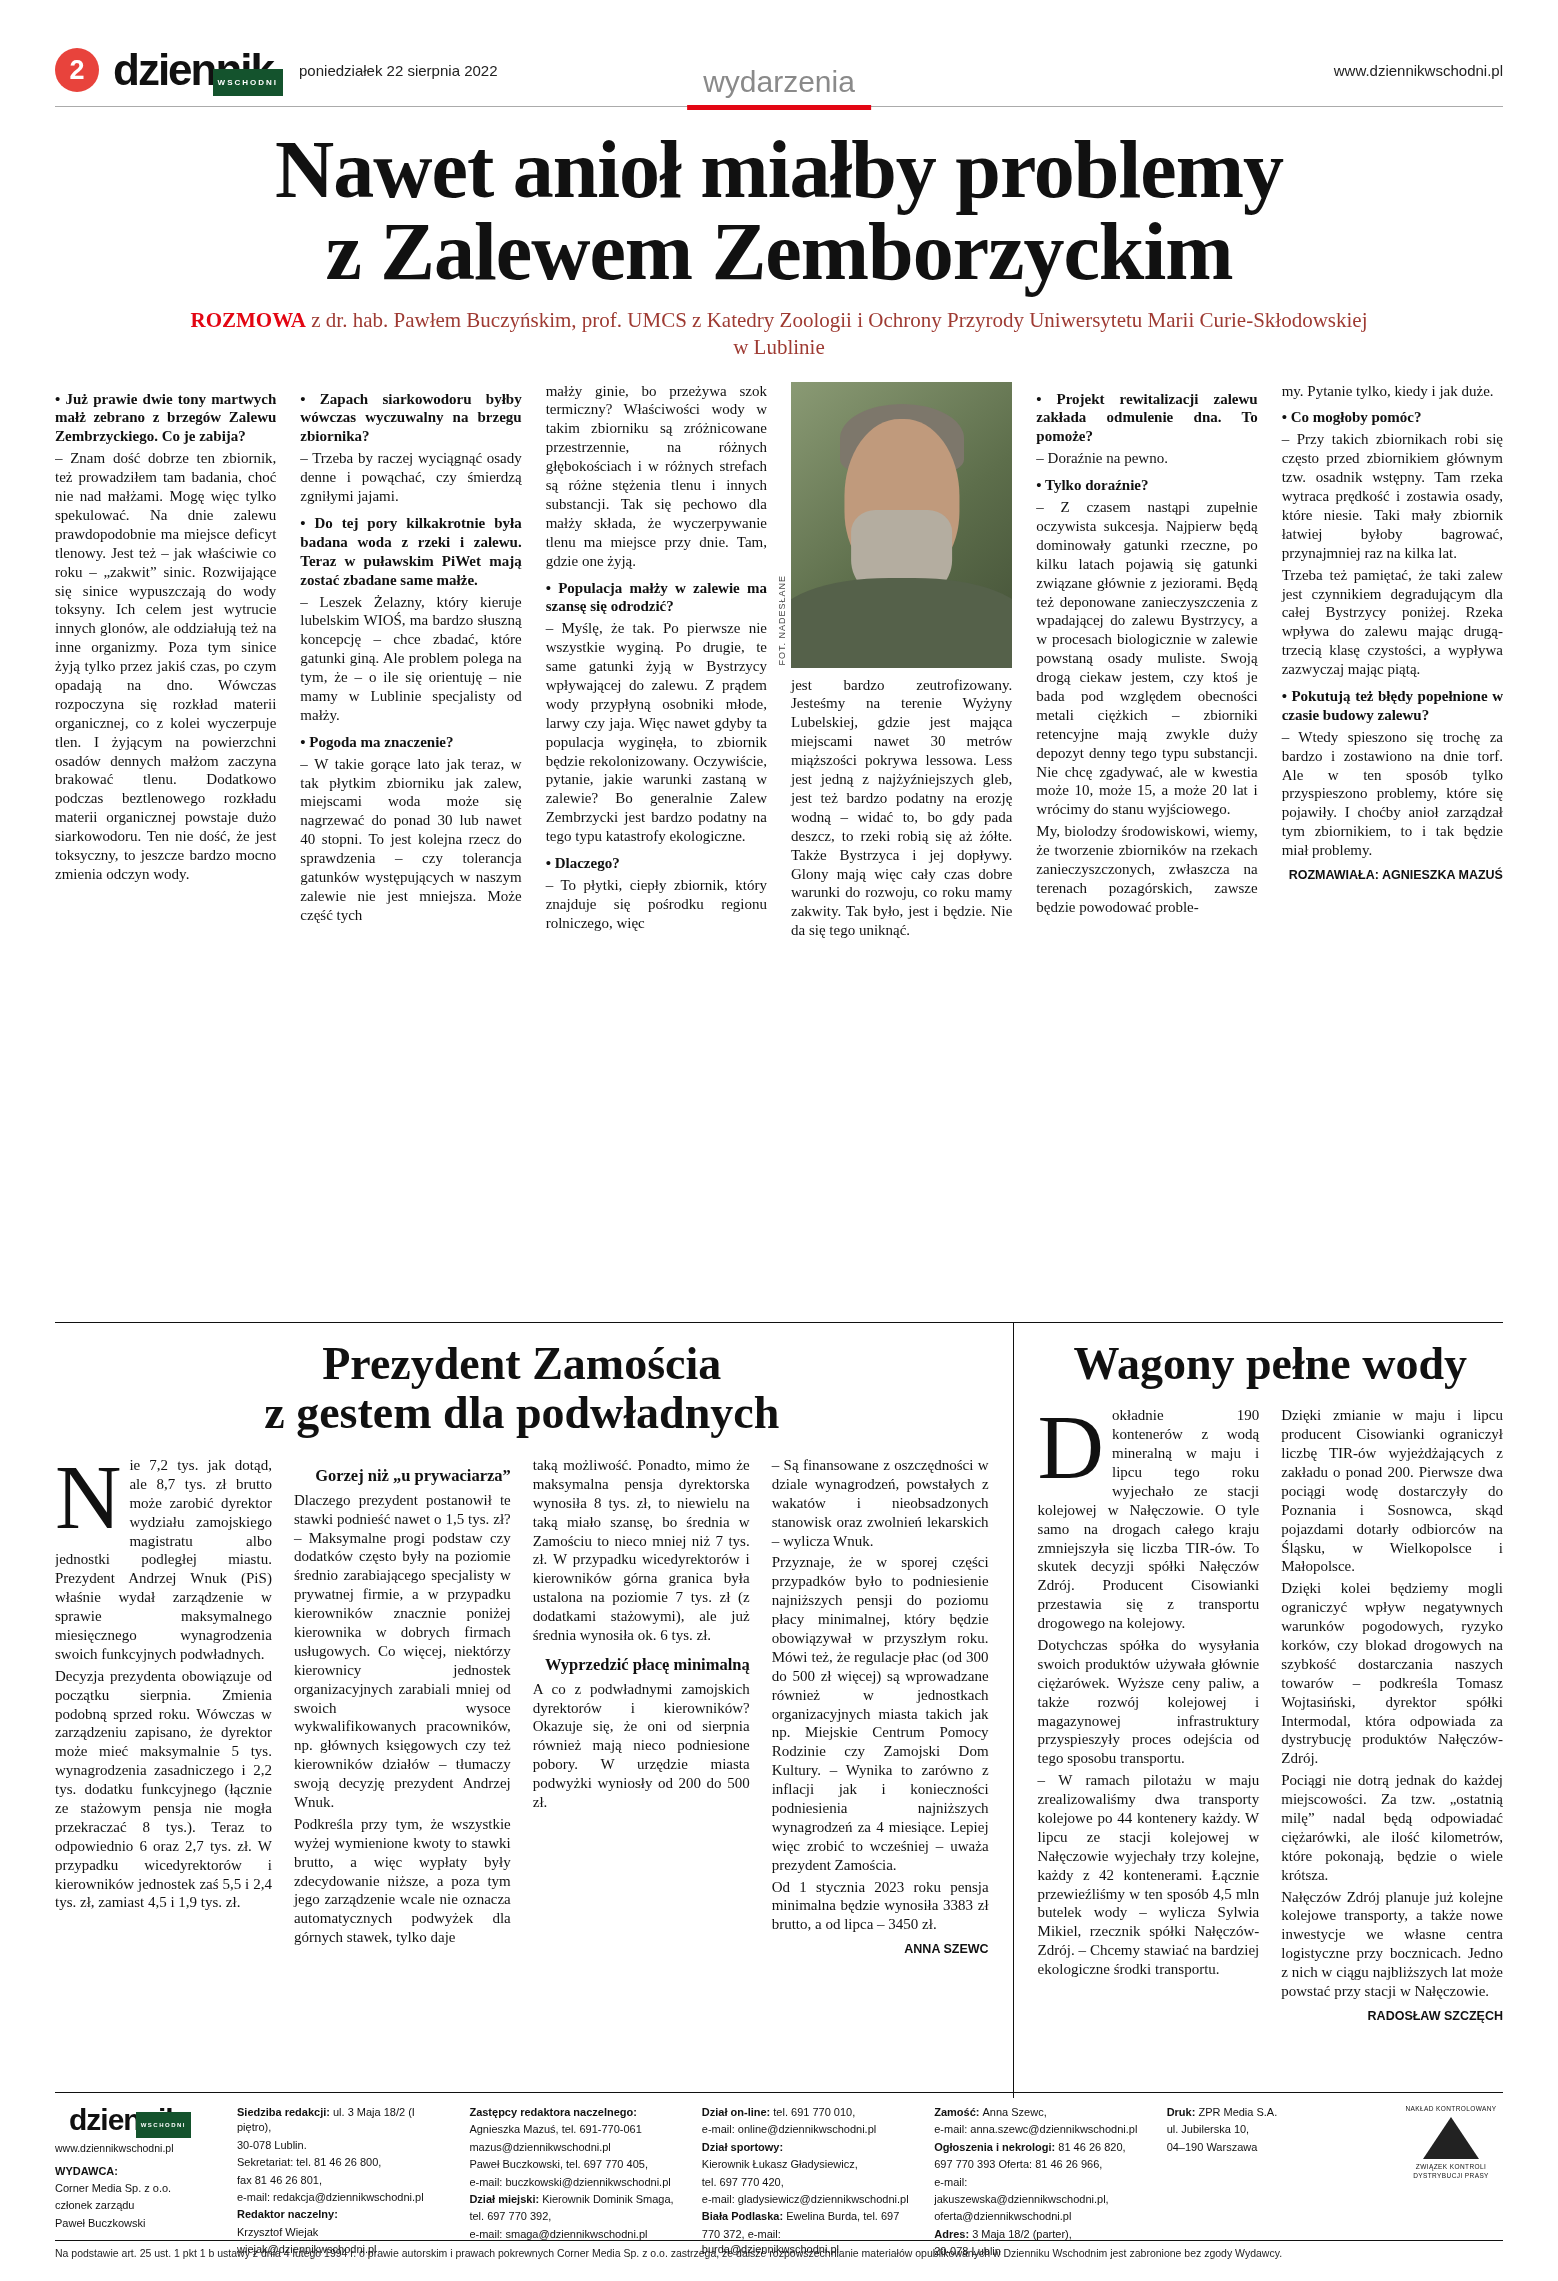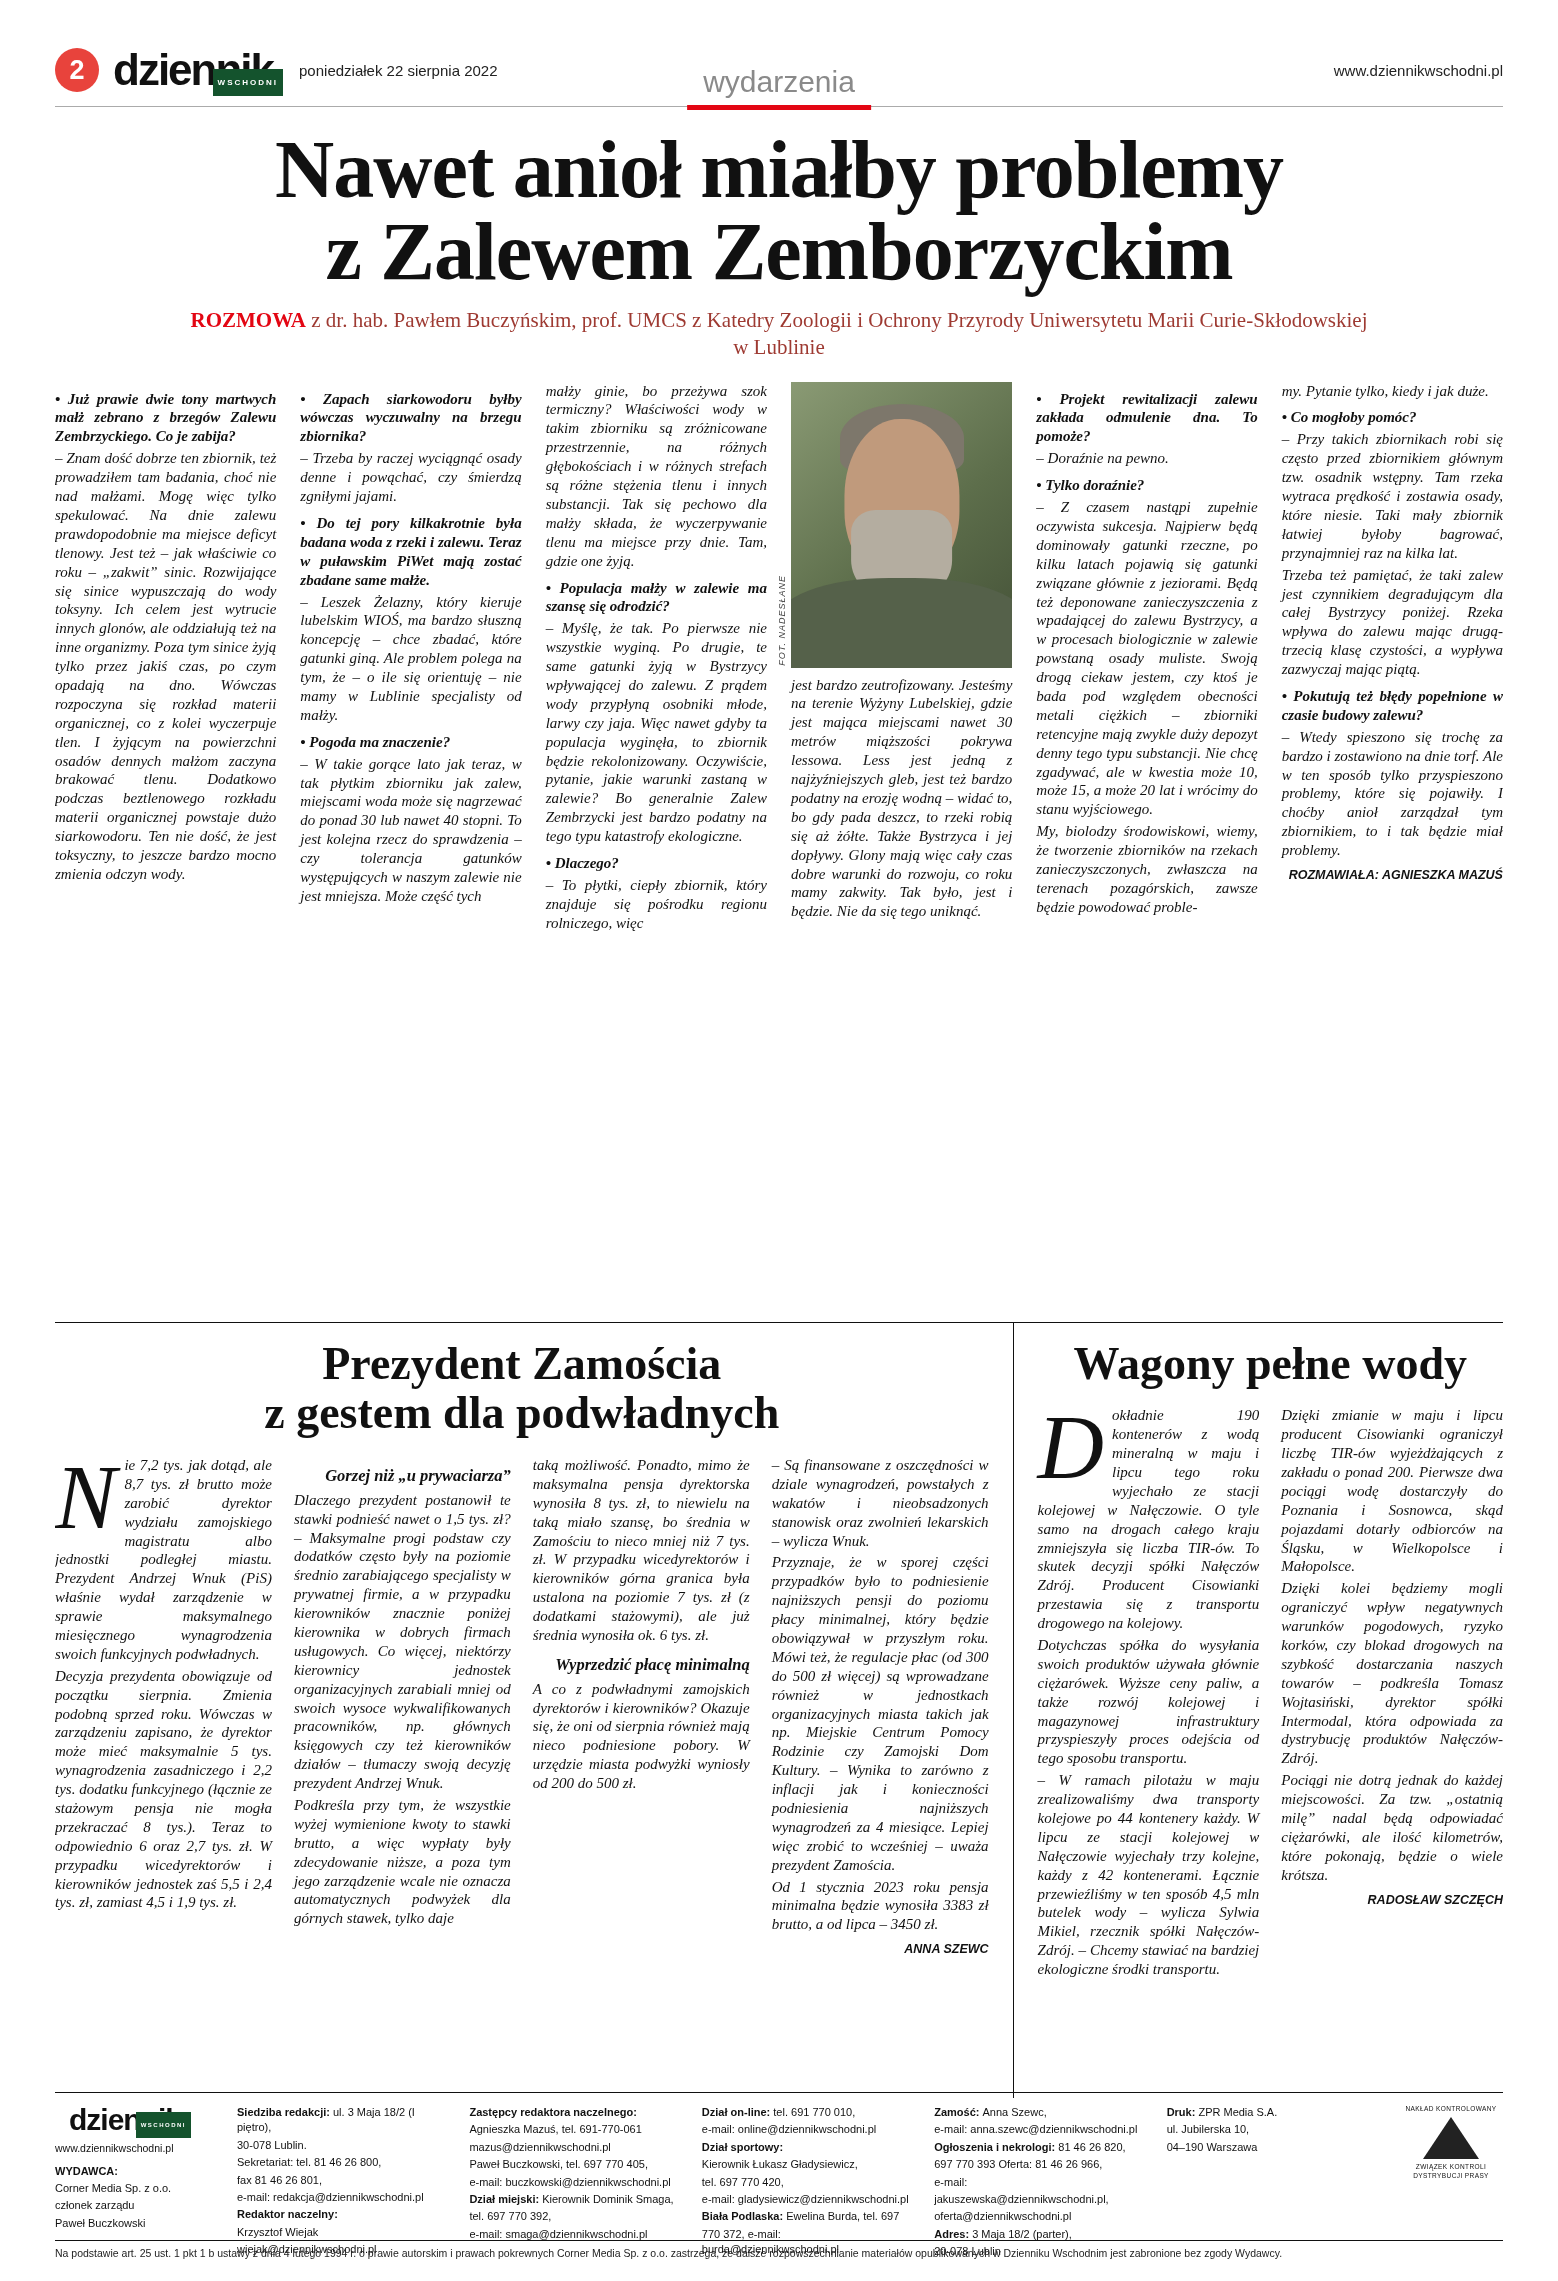--- a/index.html
+++ b/index.html
@@ -20,21 +20,21 @@
   .hdr .section{position:absolute;left:50%;transform:translateX(-50%);bottom:-4px;
                 font-family:"Liberation Sans",sans-serif;font-size:30px;color:#8a8a8a;
                 border-bottom:5px solid #e30613;padding:0 16px 6px;}
   .hdr .web{margin-left:auto;font-family:"Liberation Sans",sans-serif;font-size:15px;color:#222;}
 
   
   .headline{font-size:82px;font-weight:bold;text-align:center;line-height:1.0;margin:22px 0 14px;letter-spacing:-1px;}
   .lead{text-align:center;font-size:21px;color:#9e3a32;max-width:1190px;margin:0 auto 20px;line-height:1.3;}
   .lead .lbl{color:#e30613;font-weight:bold;}
   .cols{display:flex;gap:24px;text-align:justify;}
-  .cols .col{flex:1;font-size:15px;line-height:1.26;min-width:0;font-style:italic;}
+  .cols .col{flex:1;font-size:15px;line-height:1.26;min-width:0;}
   .interview-cols{height:926px;overflow:hidden;margin-top:4px;}
   .para{margin:0 0 3px;}
   .para.q{font-weight:bold;margin-top:8px;}
   .para.sub{font-weight:bold;font-size:16.5px;margin:10px 0 4px;text-align:right;}
   .para.byline{font-family:"Liberation Sans",sans-serif;font-size:12.5px;font-weight:bold;text-align:right;margin-top:8px;}
   .para.drop::first-letter{float:left;font-size:92px;line-height:0.8;padding:5px 8px 0 0;}
 
   
   .photo{position:relative;height:286px;margin:2px 0 8px;
          background:linear-gradient(140deg,#8a9a74 0%,#5d6e4b 55%,#424f36 100%);}
@@ -185,20 +185,21 @@
       <div class="cols">
         <div class="col">
             <p class="para a drop">Dokładnie 190 kontenerów z wodą mineralną w maju i lipcu tego roku wyjechało ze stacji kolejowej w Nałęczowie. O tyle samo na drogach całego kraju zmniejszyła się liczba TIR-ów. To skutek decyzji spółki Nałęczów Zdrój. Producent Cisowianki przestawia się z transportu drogowego na kolejowy.</p>
             <p class="para a">Dotychczas spółka do wysyłania swoich produktów używała głównie ciężarówek. Wyższe ceny paliw, a także rozwój kolejowej i magazynowej infrastruktury przyspieszyły proces odejścia od tego sposobu transportu.</p>
             <p class="para a">– W ramach pilotażu w maju zrealizowaliśmy dwa transporty kolejowe po 44 kontenery każdy. W lipcu ze stacji kolejowej w Nałęczowie wyjechały trzy kolejne, każdy z 42 kontenerami. Łącznie przewieźliśmy w ten sposób 4,5 mln butelek wody – wylicza Sylwia Mikiel, rzecznik spółki Nałęczów- Zdrój. – Chcemy stawiać na bardziej ekologiczne środki transportu.</p>
           </div>
         <div class="col">
             <p class="para a">Dzięki zmianie w maju i lipcu producent Cisowianki ograniczył liczbę TIR-ów wyjeżdżających z zakładu o ponad 200. Pierwsze dwa pociągi wodę dostarczyły do Poznania i Sosnowca, skąd pojazdami dotarły odbiorców na Śląsku, w Wielkopolsce i Małopolsce.</p>
             <p class="para a">Dzięki kolei będziemy mogli ograniczyć wpływ negatywnych warunków pogodowych, ryzyko korków, czy blokad drogowych na szybkość dostarczania naszych towarów – podkreśla Tomasz Wojtasiński, dyrektor spółki Intermodal, która odpowiada za dystrybucję produktów Nałęczów-Zdrój.</p>
             <p class="para a">Pociągi nie dotrą jednak do każdej miejscowości. Za tzw. „ostatnią milę” nadal będą odpowiadać ciężarówki, ale ilość kilometrów, które pokonają, będzie o wiele krótsza.</p>
+            <p class="para a">Nałęczów Zdrój planuje już kolejne kolejowe transporty, a także nowe inwestycje we własne centra logistyczne przy bocznicach. Jedno z nich w ciągu najbliższych lat może powstać przy stacji w Nałęczowie.</p>
             <p class="para byline">RADOSŁAW SZCZĘCH</p>
           </div>
       </div>
     </section>
   </div>
 
   <div class="footer">
     <div class="fblock fpub">
       <div class="logo flogo">
         <span class="lt">dziennik</span>

